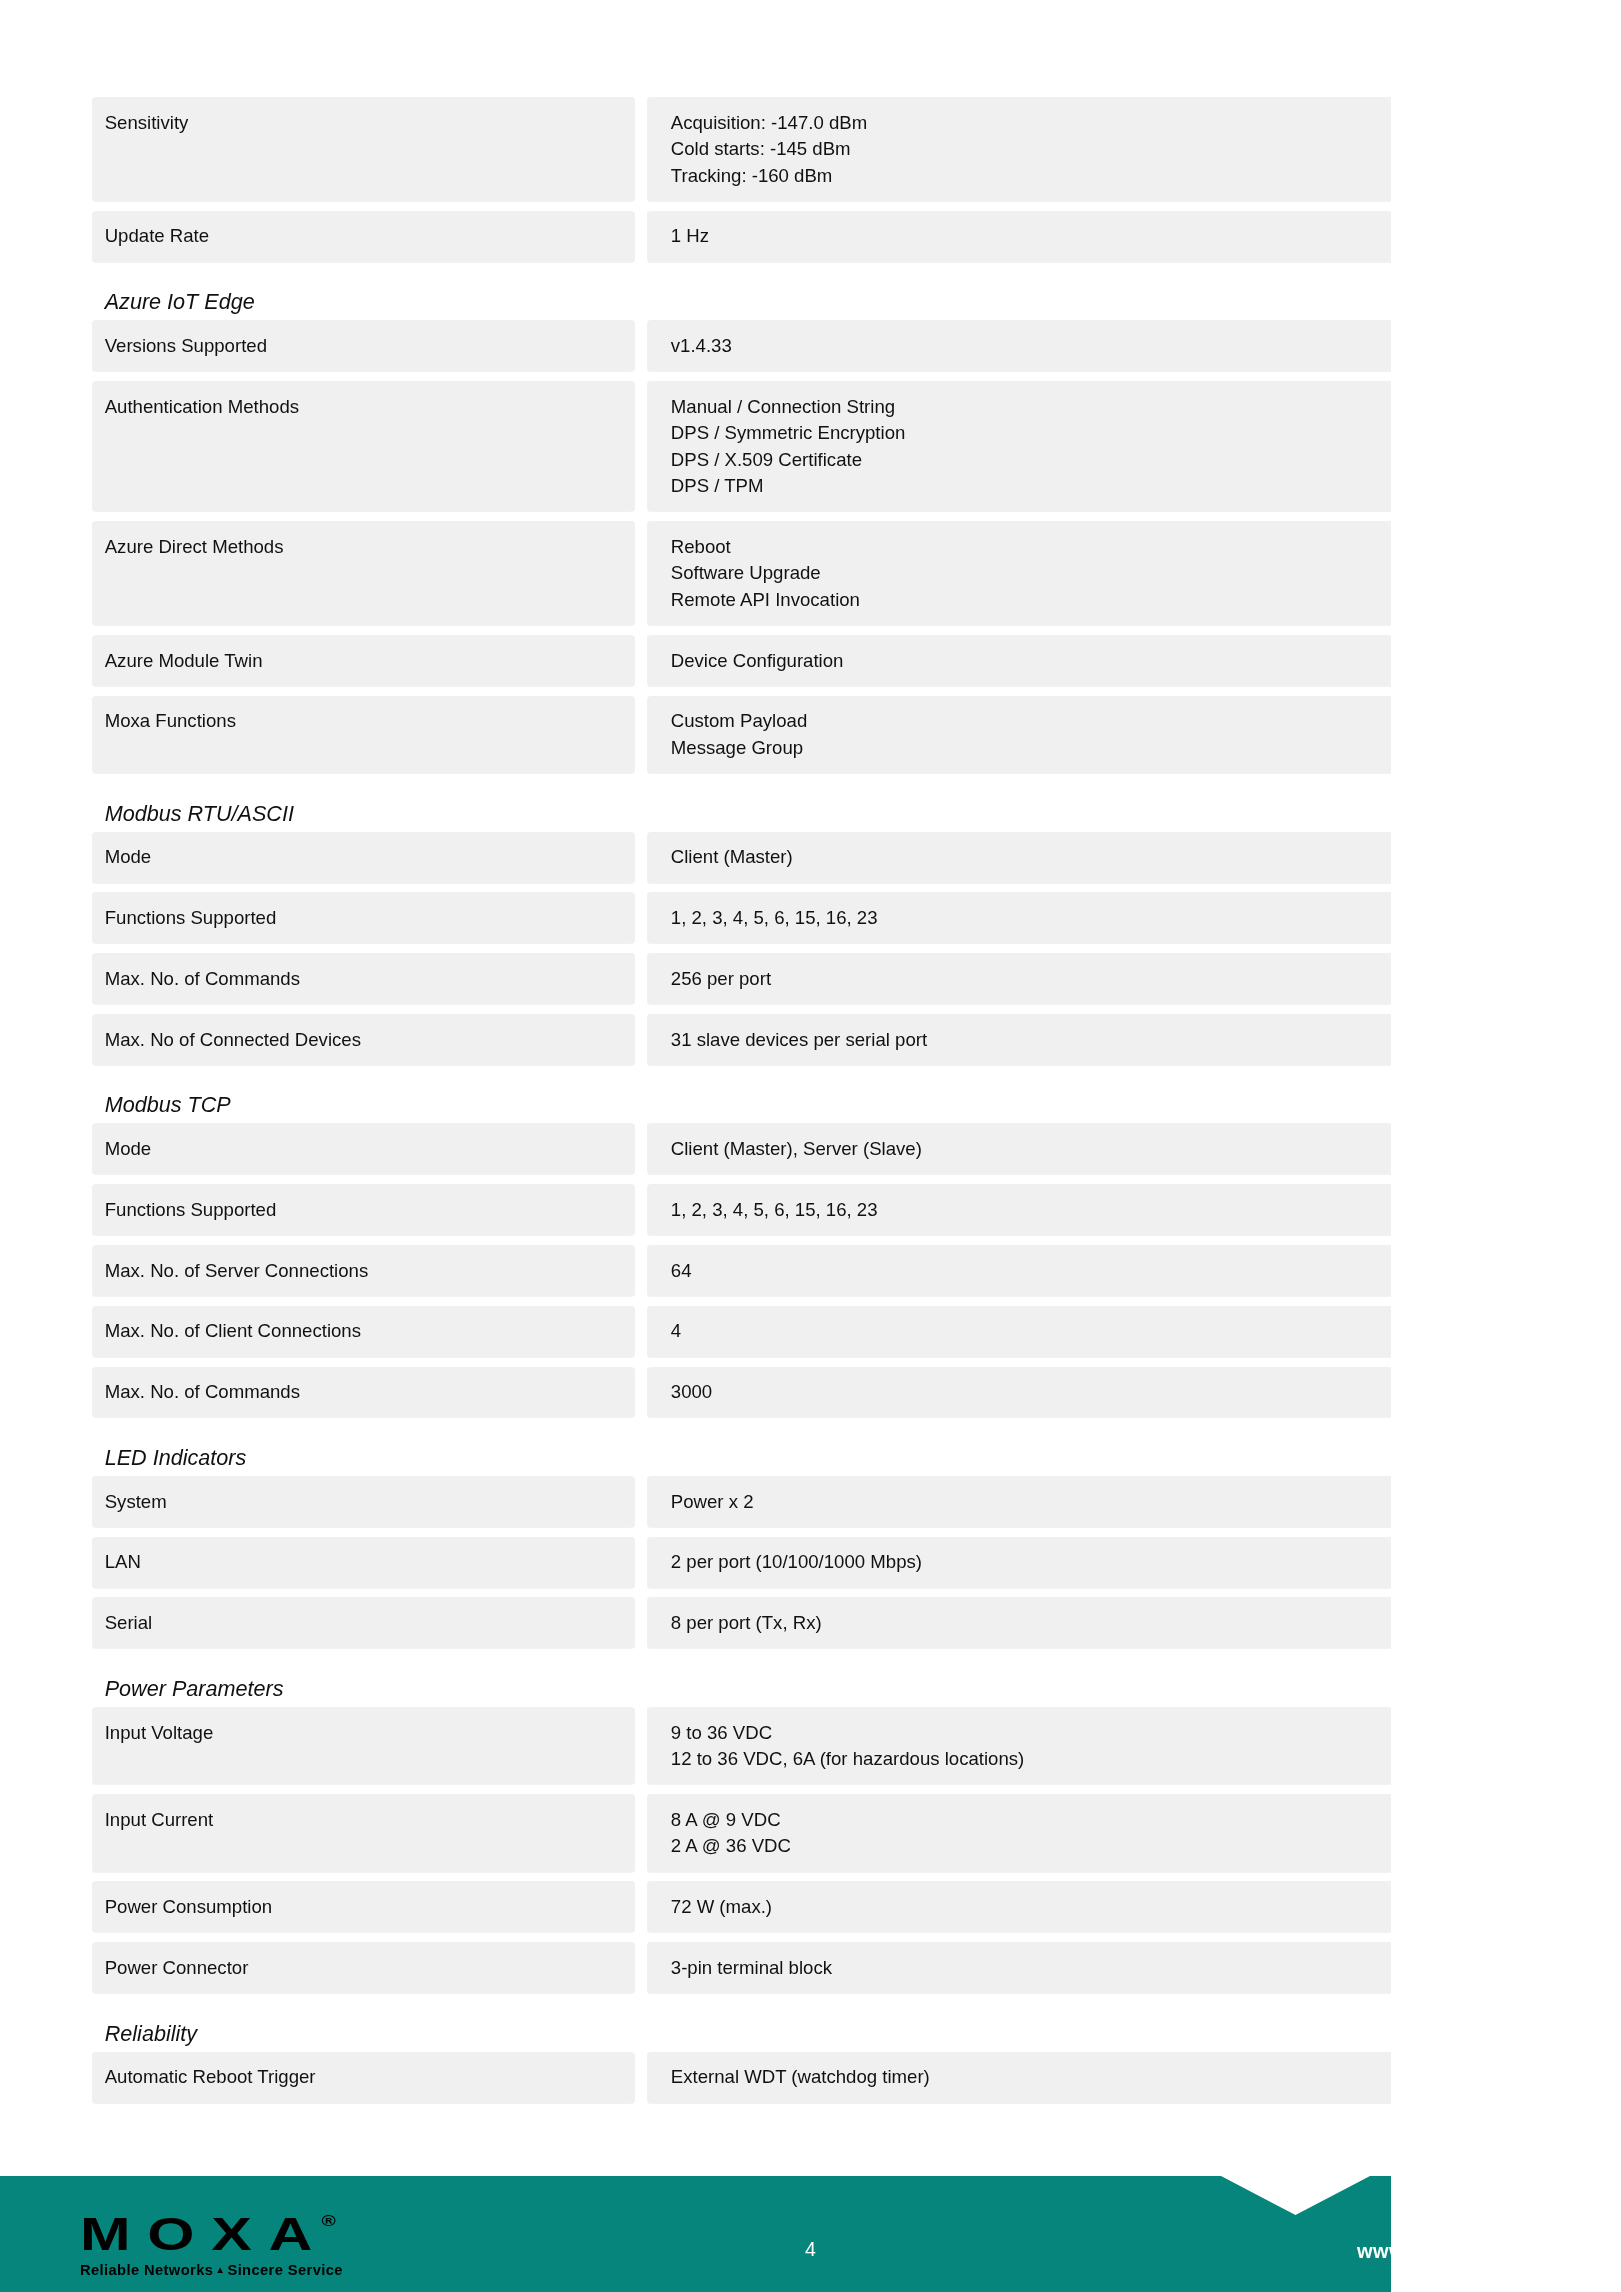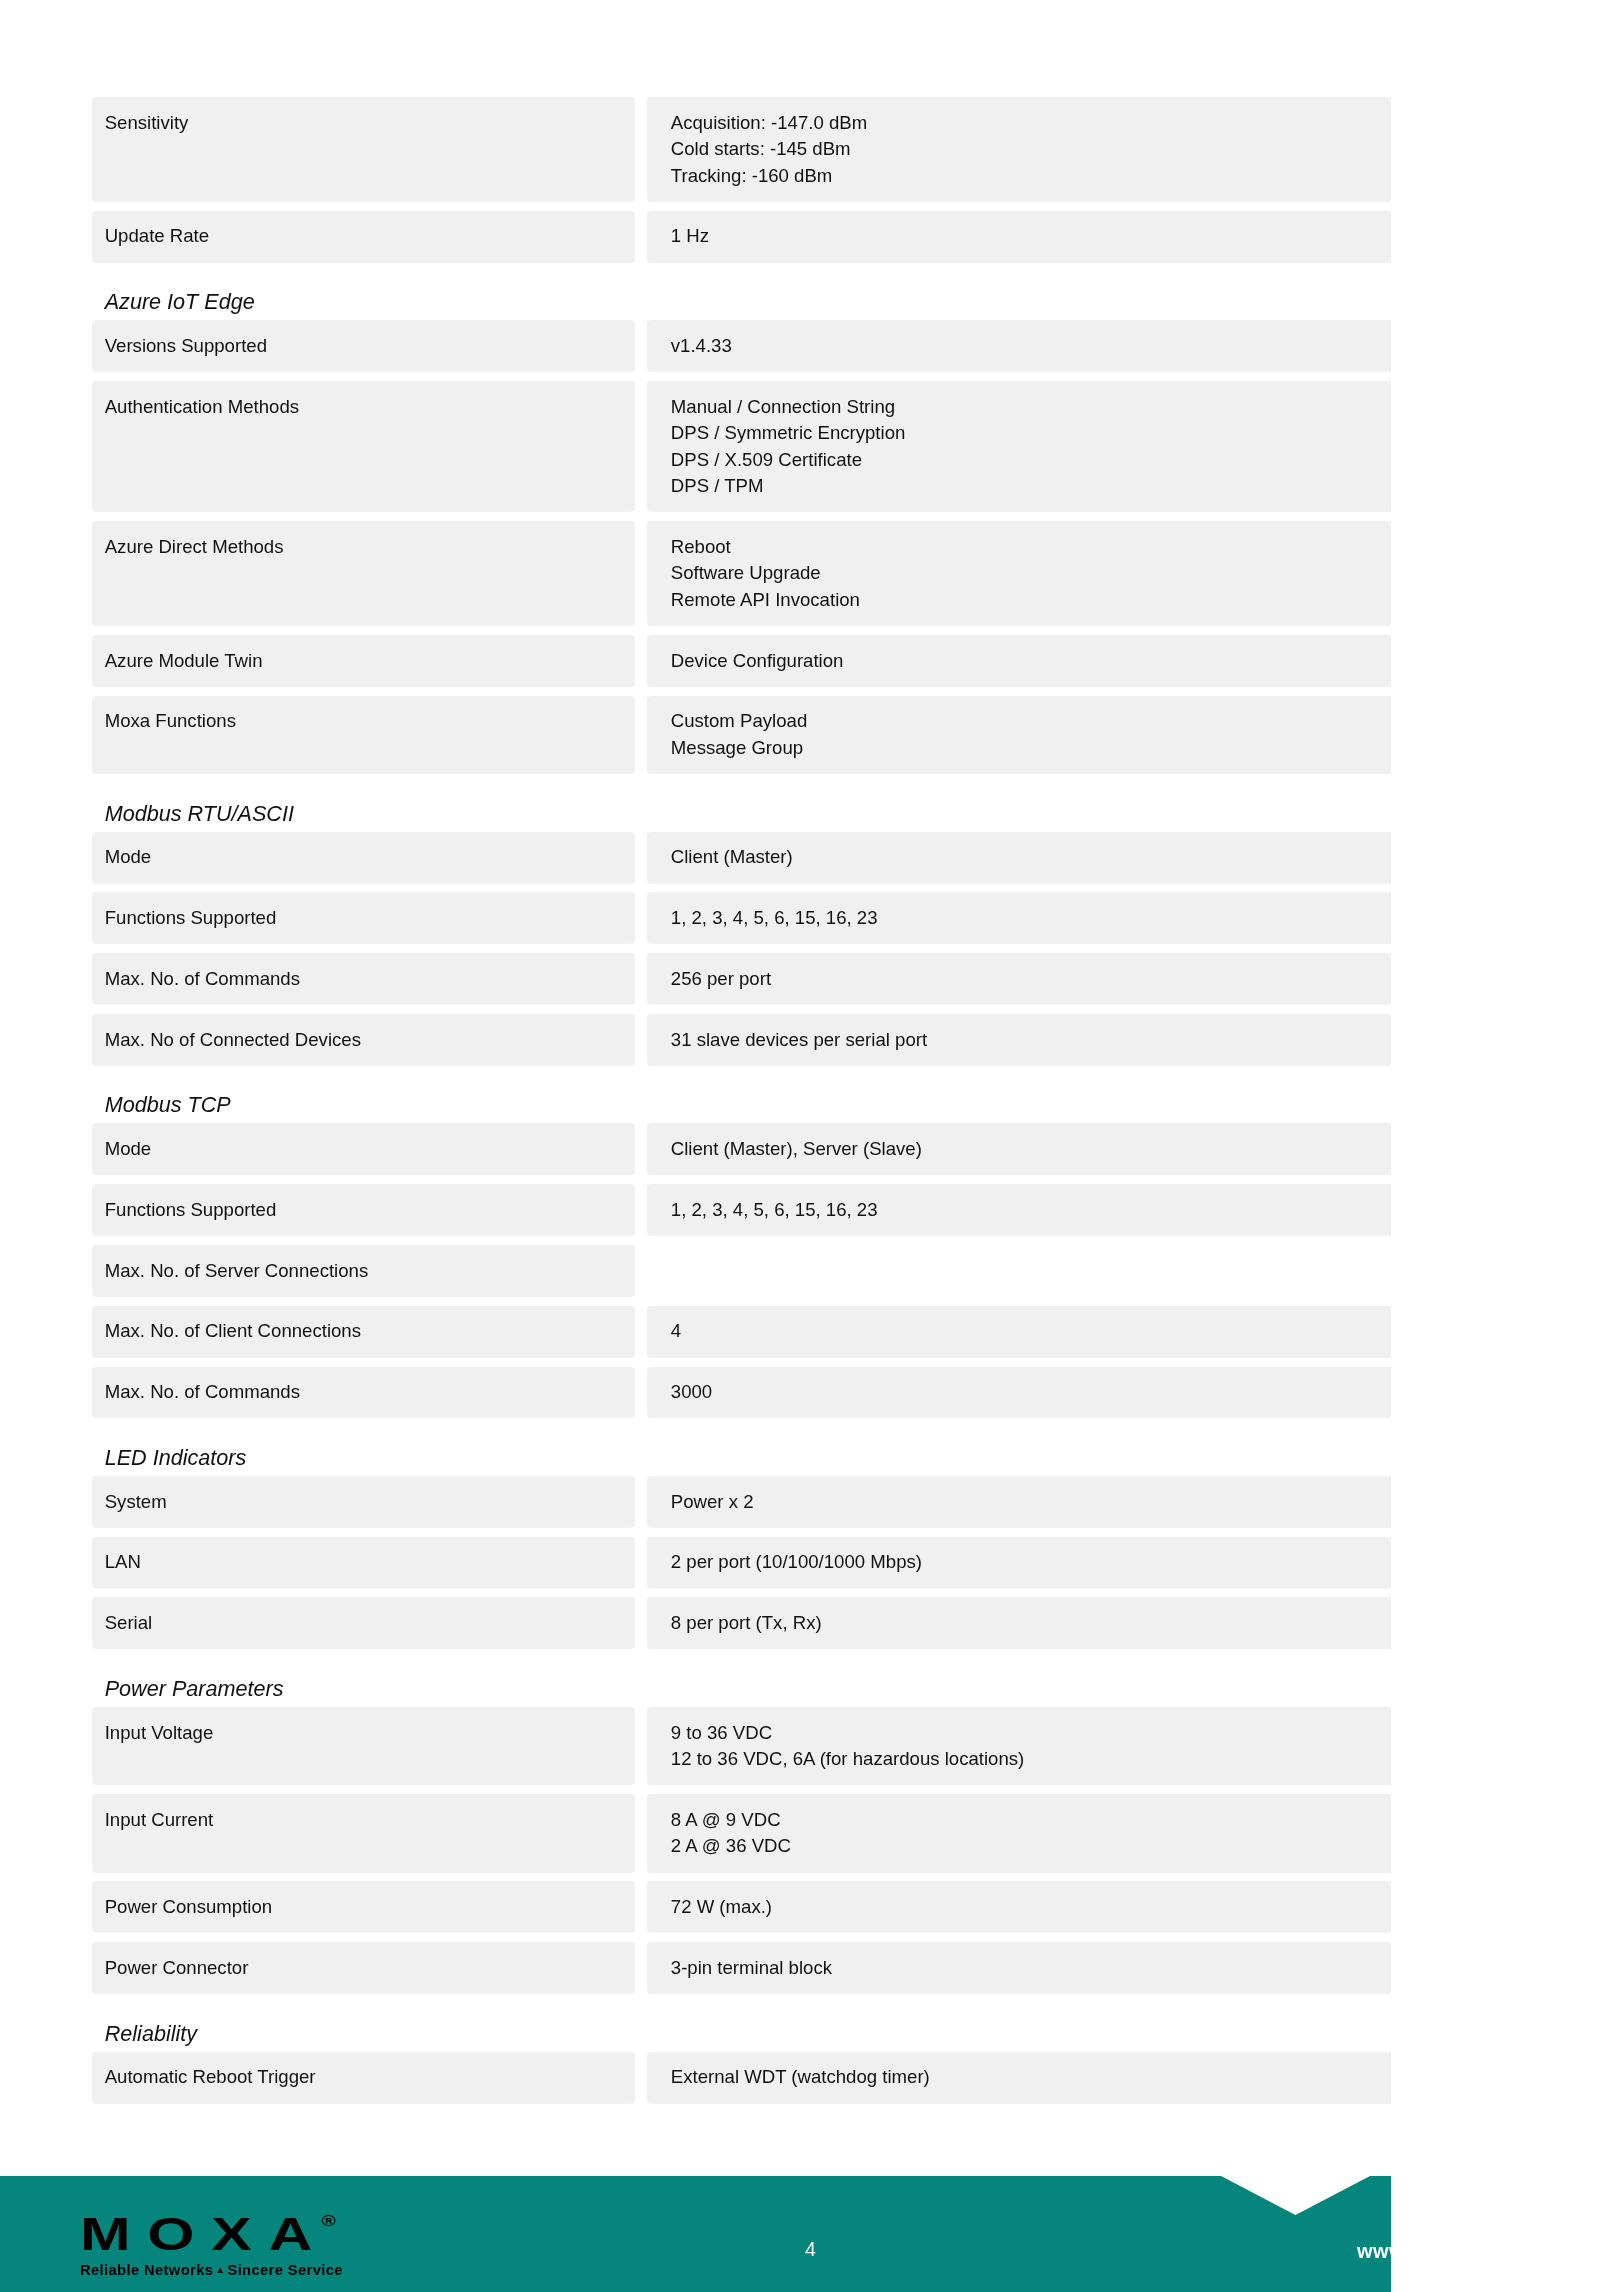--- a/index.html
+++ b/index.html
@@ -208,20 +208,23 @@
         </div>
       </div>
       <div class="spec-row">
         <div class="cell label">Functions Supported</div>
         <div class="cell value">
           <div class="value-line">1, 2, 3, 4, 5, 6, 15, 16, 23</div>
         </div>
       </div>
       <div class="spec-row">
         <div class="cell label">Max. No. of Server Connections</div>
+        <div class="cell value">
+          <div class="value-line">64</div>
+        </div>
       </div>
       <div class="spec-row">
         <div class="cell label">Max. No. of Client Connections</div>
         <div class="cell value">
           <div class="value-line">4</div>
         </div>
       </div>
       <div class="spec-row">
         <div class="cell label">Max. No. of Commands</div>
         <div class="cell value">

